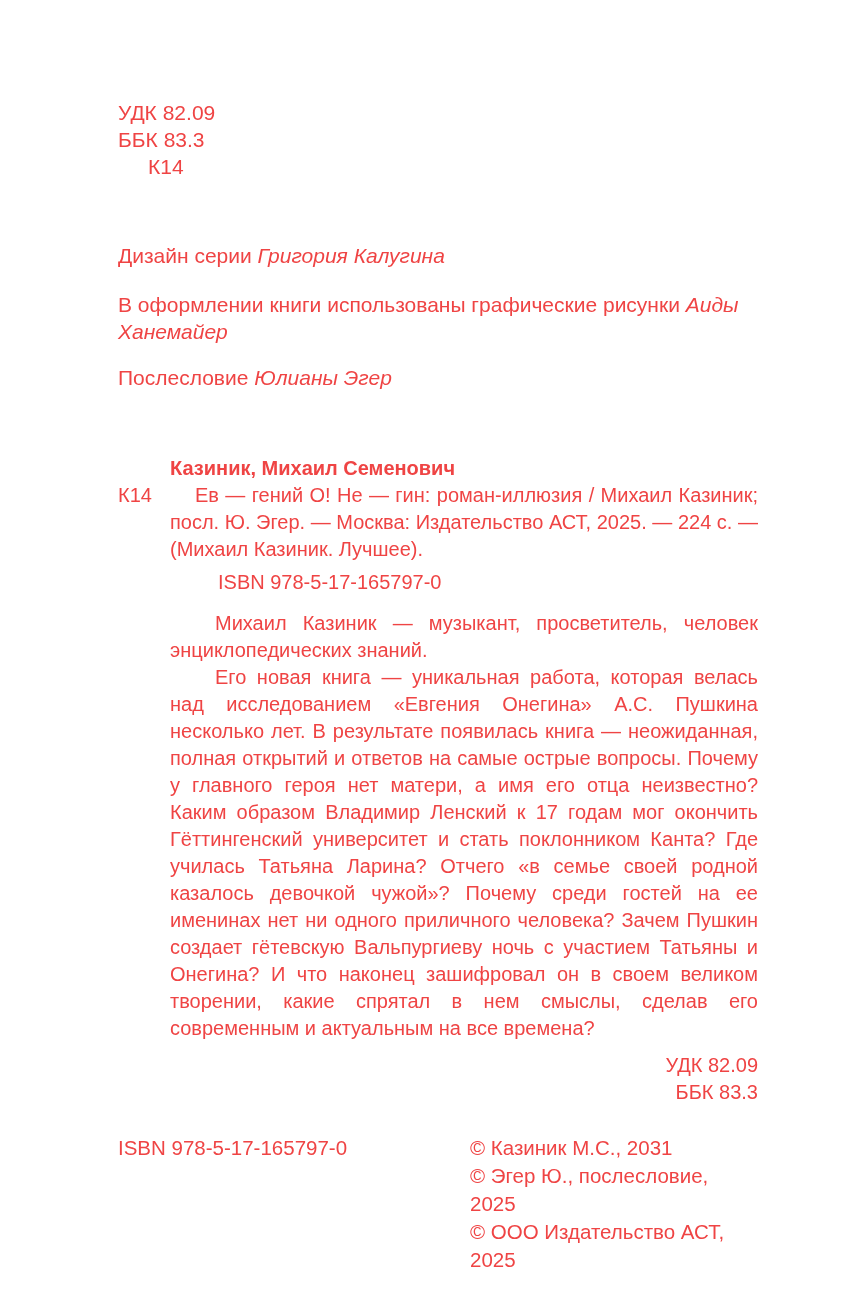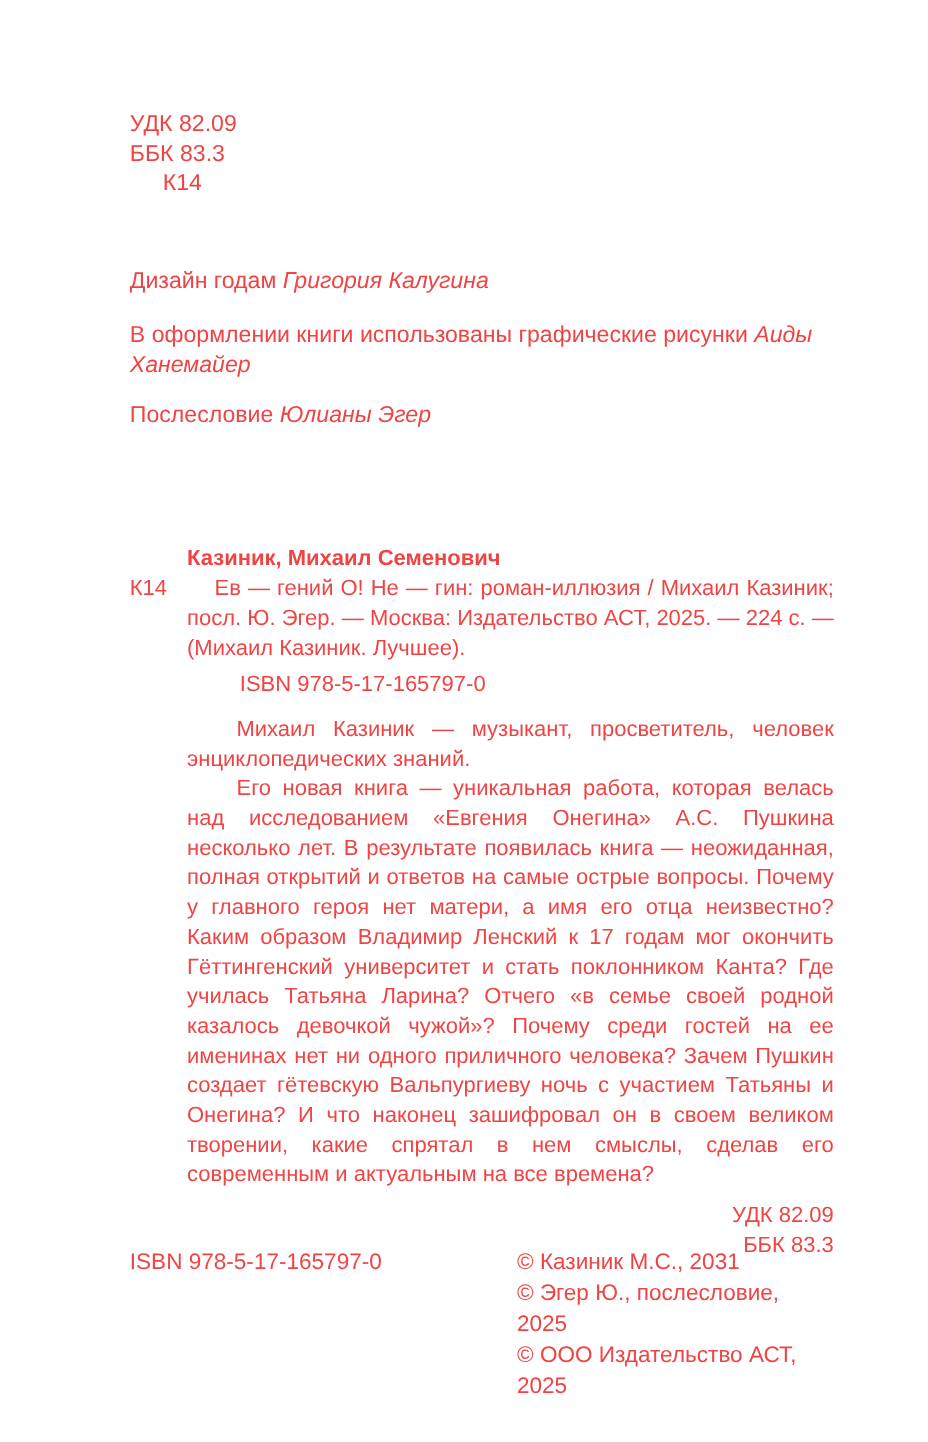--- a/index.html
+++ b/index.html
@@ -33,21 +33,21 @@
   .credit-afterword{ margin-top: 19px; }
   .credit-name { font-style: italic; }
 
   
   .card-block {
     margin-left: 52px;
     font-size: 20px;
     line-height: 27px;
   }
   .card-author {
-    margin-top: 104px;
+    margin-top: 64px;
     font-weight: bold;
   }
   .card-desc {
     position: relative;
     text-align: justify;
     text-indent: 25px;
   }
   .card-code {
     position: absolute;
     left: -52px;
@@ -88,21 +88,21 @@
 
 <div class="page">
   <div class="content">
 
     <div class="top-codes">
       <div>УДК 82.09</div>
       <div>ББК 83.3</div>
       <div class="top-code-k14">К14</div>
     </div>
 
-    <p class="credit-design"><span>Дизайн годам </span><span class="credit-name">Григория Калугина</span></p>
+    <p class="credit-design"><span>Дизайн серии </span><span class="credit-name">Григория Калугина</span></p>
 
     <p class="credit-artwork"><span>В оформлении книги использованы графические рисунки </span><span class="credit-name">Аиды Ханемайер</span></p>
 
     <p class="credit-afterword"><span>Послесловие </span><span class="credit-name">Юлианы Эгер</span></p>
 
     <div class="card-block">
       <p class="card-author">Казиник, Михаил Семенович</p>
 
       <p class="card-desc"><span class="card-code">К14</span><span>Ев — гений О! Не — гин: роман-иллюзия / Михаил Казиник; посл. Ю. Эгер. — Москва: Издательство АСТ, 2025. — 224 с. — (Михаил Казиник. Лучшее).</span></p>
 

